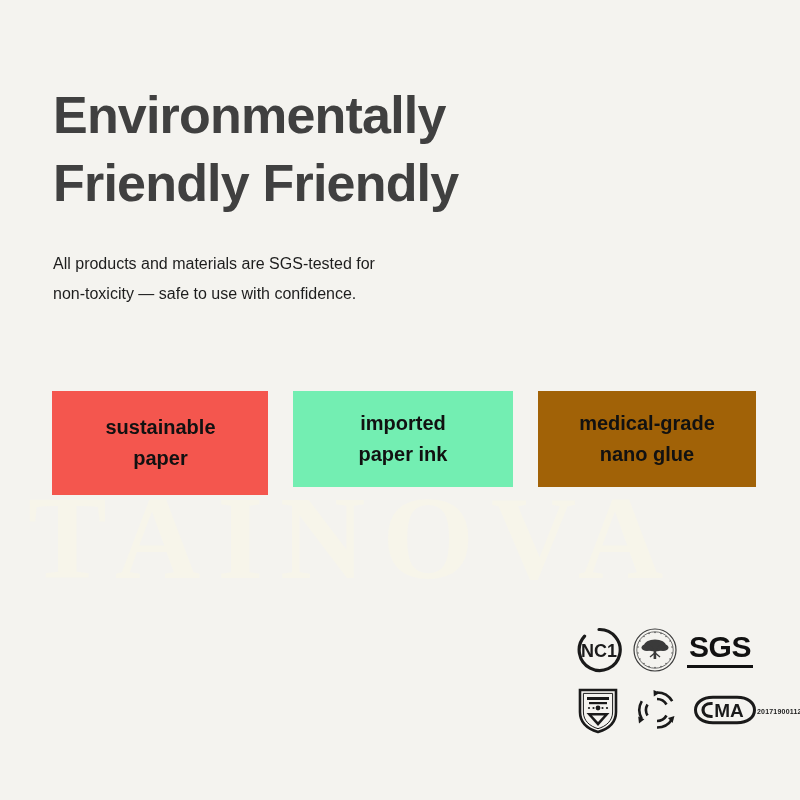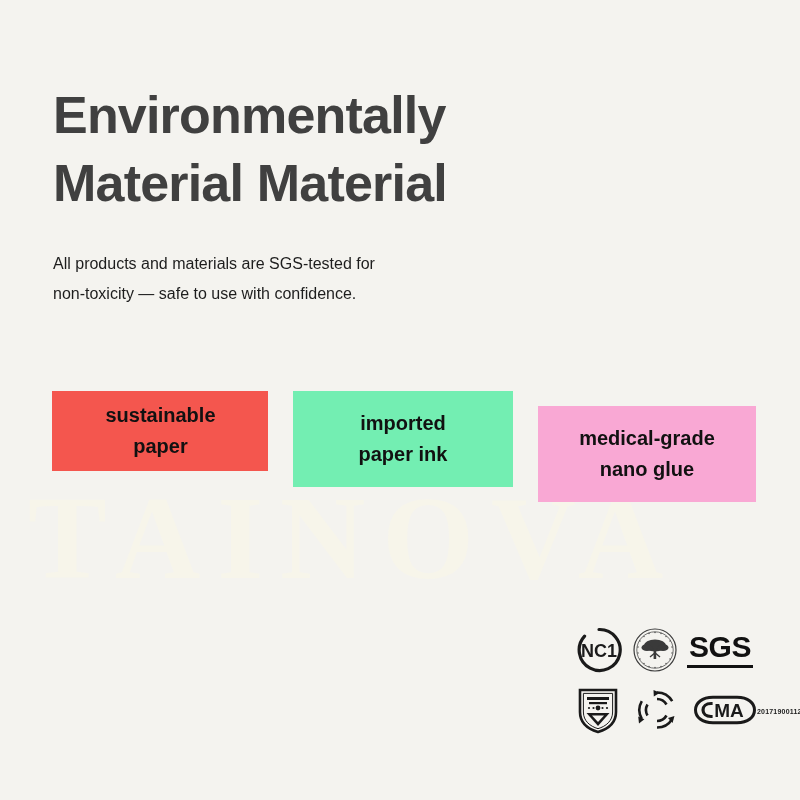--- a/index.html
+++ b/index.html
@@ -85,21 +85,21 @@
     justify-content: center;
     box-sizing: border-box;
     font-size: 20px;
     font-weight: 700;
     line-height: 1.55;
     color: #111111;
     text-align: center;
     padding: 16px 10px;
   }
   .badge .b-line { display: block; white-space: nowrap; }
-  .badge-red    { width: 216px; height: 80px; padding-left: 11px; }
+  .badge-red    { width: 216px; height: 104px; padding-left: 11px; }
   .badge-green  { width: 220px; height: 96px; }
   .badge-yellow { width: 218px; height: 96px; }
 
   
   .certs {
     position: absolute;
     left: 575px;
     top: 620px;
     width: 205px;
   }
@@ -153,41 +153,41 @@
 </style>
 </head>
 <body style="background: rgb(244, 243, 239);">
 
 <div class="page" style="background: rgb(244, 243, 239);">
 
   <div class="watermark" style="color: rgb(247, 245, 234);">TAINOVA</div>
 
   <h1 class="headline">
     <span class="line">Environmentally</span>
-    <span class="line">Material Material</span>
+    <span class="line">Friendly Friendly</span>
   </h1>
 
   <p class="subcopy">
     <span class="line">All products and materials are SGS-tested for</span>
     <span class="line">non-toxicity — safe to use with confidence.</span>
   </p>
 
   <div class="badges">
 
     <div class="badge badge-red" style="background: rgb(244, 86, 78);">
       <span class="b-line">sustainable</span>
       <span class="b-line">paper</span>
     </div>
 
     <div class="badge badge-green" style="background: rgb(115, 238, 178);">
       <span class="b-line">imported</span>
       <span class="b-line">paper ink</span>
     </div>
 
-    <div class="badge badge-yellow" style="background: #f9a8d4; margin-top: 15px;">
+    <div class="badge badge-yellow" style="background: #a16207;">
       <span class="b-line">medical-grade</span>
       <span class="b-line">nano glue</span>
     </div>
 
   </div>
 
   <div class="certs">
 
     <div class="cert-row row-top">
 

